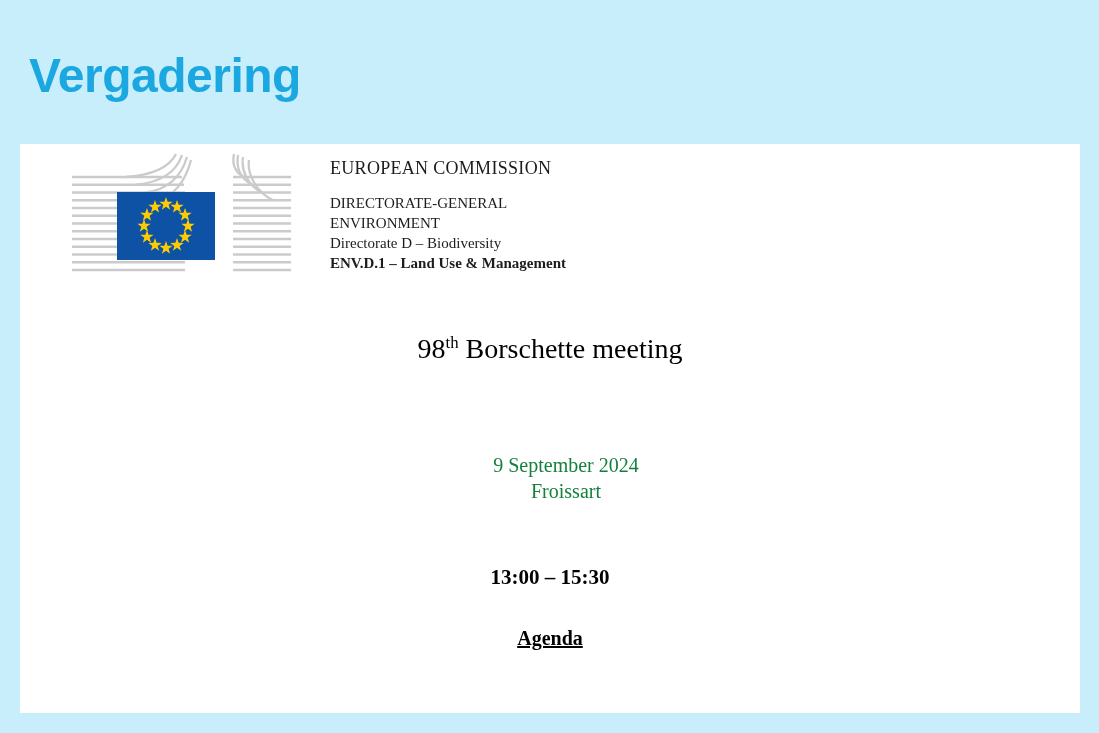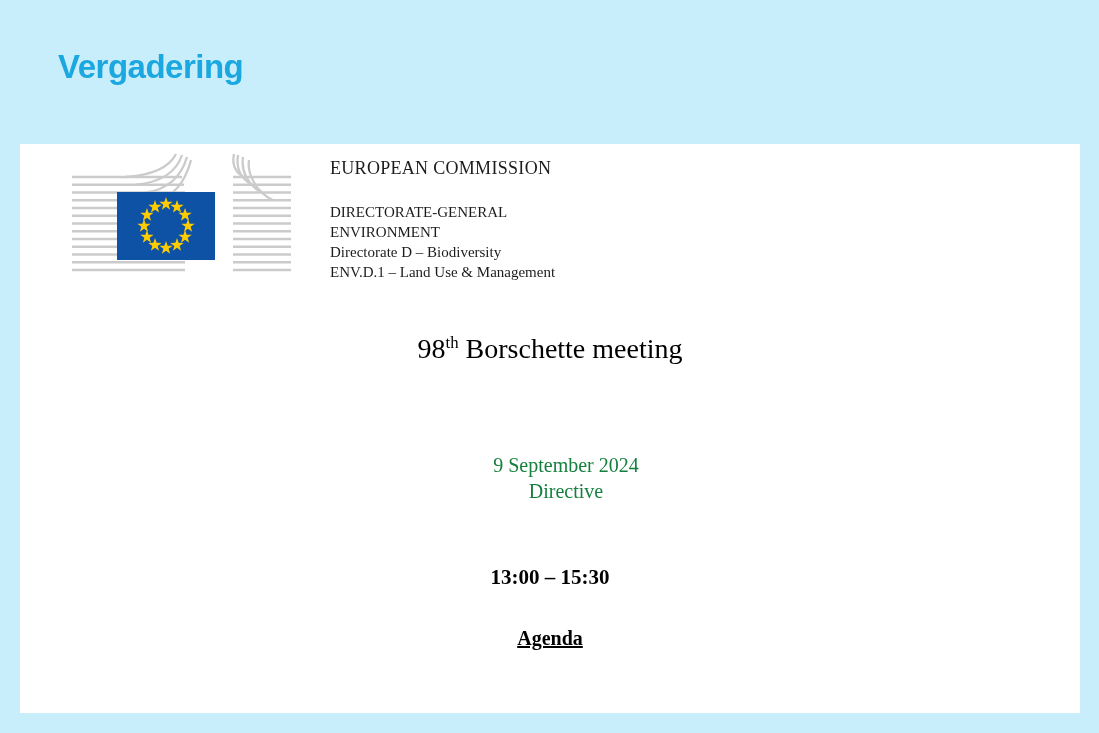--- a/index.html
+++ b/index.html
@@ -7,25 +7,24 @@
   body {
     background: #C9EEFB;
     font-family: "Liberation Sans", sans-serif;
     position: relative;
     overflow: hidden;
   }
   .page-title {
     position: absolute;
     left: 29px;
     top: 48px;
-    font-size: 33px;
+    font-size: 48px;
     font-weight: 700;
     letter-spacing: -0.5px;
     color: #1BA8E0;
-    margin-left: 29px;
   }
   .doc-card {
     position: absolute;
     left: 20px;
     top: 144px;
     width: 1060px;
     height: 569px;
     background: #FFFFFF;
   }
   .letterhead {
@@ -38,27 +37,27 @@
   }
   .ec-logo { display: block; }
   .letterhead-text {
     padding-top: 6px;
     font-family: "Liberation Serif", serif;
     color: #1C1C1C;
   }
   .letterhead-text .institution {
     font-size: 18px;
     letter-spacing: 0.3px;
-    margin-bottom: 23px;
+    margin-bottom: 14px;
   }
   .letterhead-text .lh-line {
     font-size: 15px;
     line-height: 20px;
   }
-  .letterhead-text .lh-line.bold { font-weight: 400; }
+  .letterhead-text .lh-line.bold { font-weight: 700; }
   .meeting-title {
     position: absolute;
     top: 186px;
     left: 0;
     width: 100%;
     text-align: center;
     font-family: "Liberation Serif", serif;
     font-size: 28px;
     line-height: 38px;
     color: #000;
@@ -182,20 +181,20 @@
       <div class="lh-line bold">ENV.D.1 – Land Use &amp; Management</div>
     </div>
   </div>
 
   <div class="meeting-title">
     <div><span>98</span><sup>th</sup><span> Borschette meeting</span></div>
   </div>
 
   <div class="meeting-info">
     <div>9 September 2024</div>
-    <div>Directive</div>
+    <div>Froissart</div>
   </div>
 
   <div class="meeting-time">13:00 – 15:30</div>
 
   <div class="meeting-agenda">Agenda</div>
 
 </div>
 
 </body></html>

